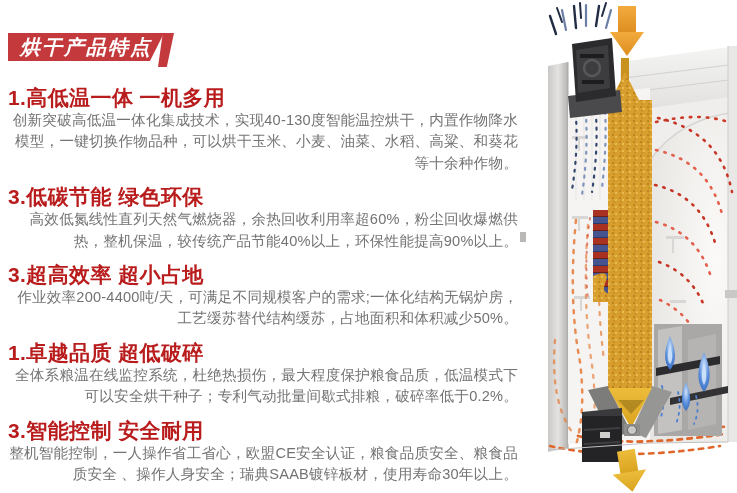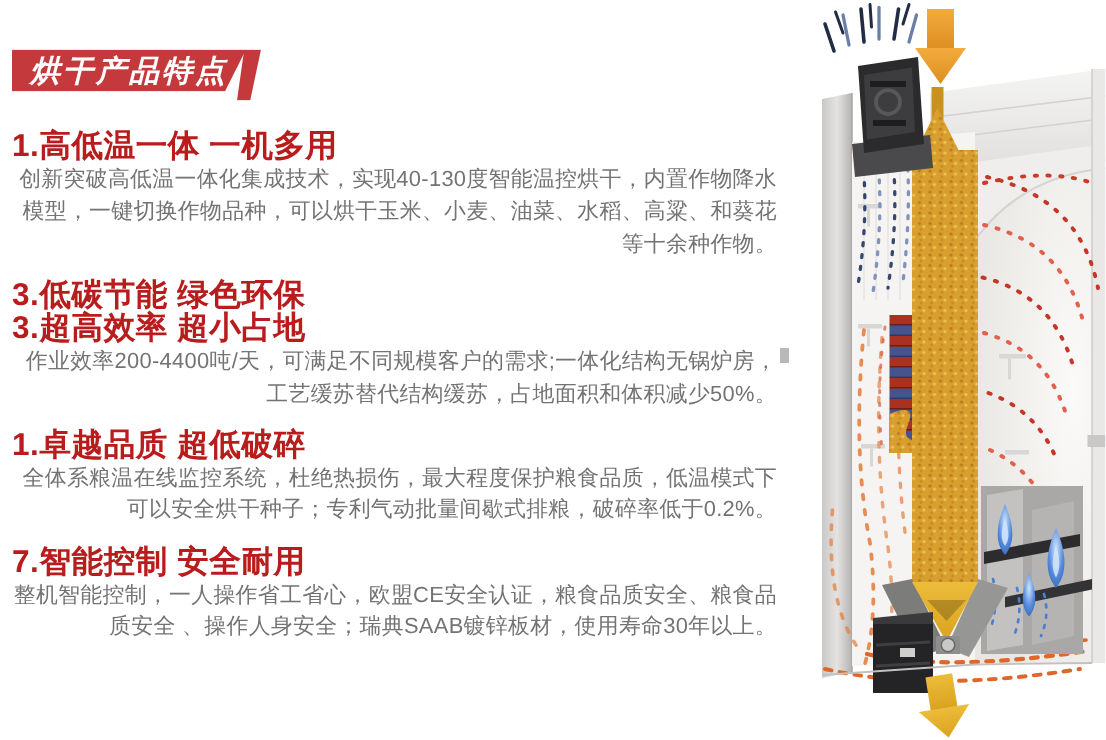--- a/index.html
+++ b/index.html
@@ -50,31 +50,32 @@
     <div class="sliver"></div>
   </div>
 
   <div class="features">
     <div class="feature">
       <h3>1.高低温一体 一机多用</h3>
       <p>创新突破高低温一体化集成技术，实现40-130度智能温控烘干，内置作物降水模型，一键切换作物品种，可以烘干玉米、小麦、油菜、水稻、高粱、和葵花等十余种作物。</p>
     </div>
     <div class="feature">
       <h3>3.低碳节能 绿色环保</h3>
+      <p>高效低氮线性直列天然气燃烧器，余热回收利用率超60%，粉尘回收爆燃供热，整机保温，较传统产品节能40%以上，环保性能提高90%以上。</p>
     </div>
     <div class="feature">
       <h3>3.超高效率 超小占地</h3>
       <p>作业效率200-4400吨/天，可满足不同规模客户的需求;一体化结构无锅炉房，工艺缓苏替代结构缓苏，占地面积和体积减少50%。</p>
     </div>
     <div class="feature">
       <h3>1.卓越品质 超低破碎</h3>
       <p>全体系粮温在线监控系统，杜绝热损伤，最大程度保护粮食品质，低温模式下可以安全烘干种子；专利气动批量间歇式排粮，破碎率低于0.2%。</p>
     </div>
     <div class="feature">
-      <h3>7.智能控制 安全耐用</h3>
+      <h3>3.智能控制 安全耐用</h3>
       <p>整机智能控制，一人操作省工省心，欧盟CE安全认证，粮食品质安全、粮食品质安全 、操作人身安全；瑞典SAAB镀锌板材，使用寿命30年以上。</p>
     </div>
   </div>
 
   <svg class="illus" viewBox="0 0 217 493" aria-hidden="true">
     <defs>
       <linearGradient id="metalV" x1="0" y1="0" x2="0" y2="1">
         <stop offset="0" stop-color="#f4f4f2"></stop>
           <stop offset="1" stop-color="#dfdedc"></stop>
       </linearGradient>

